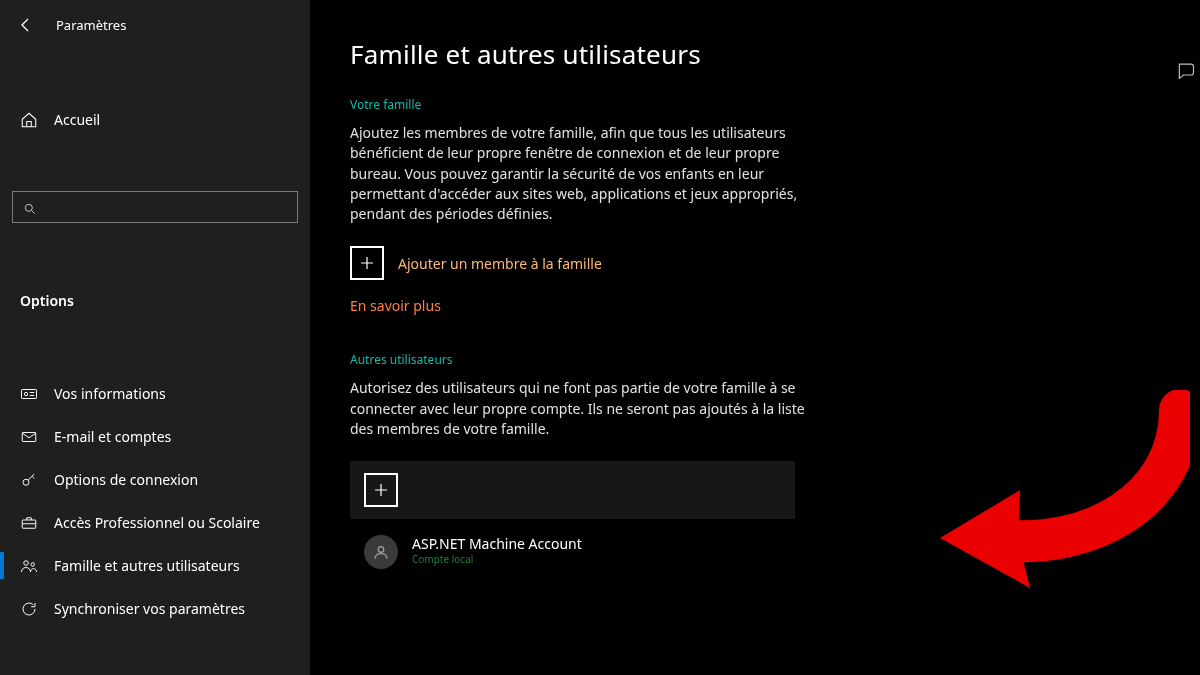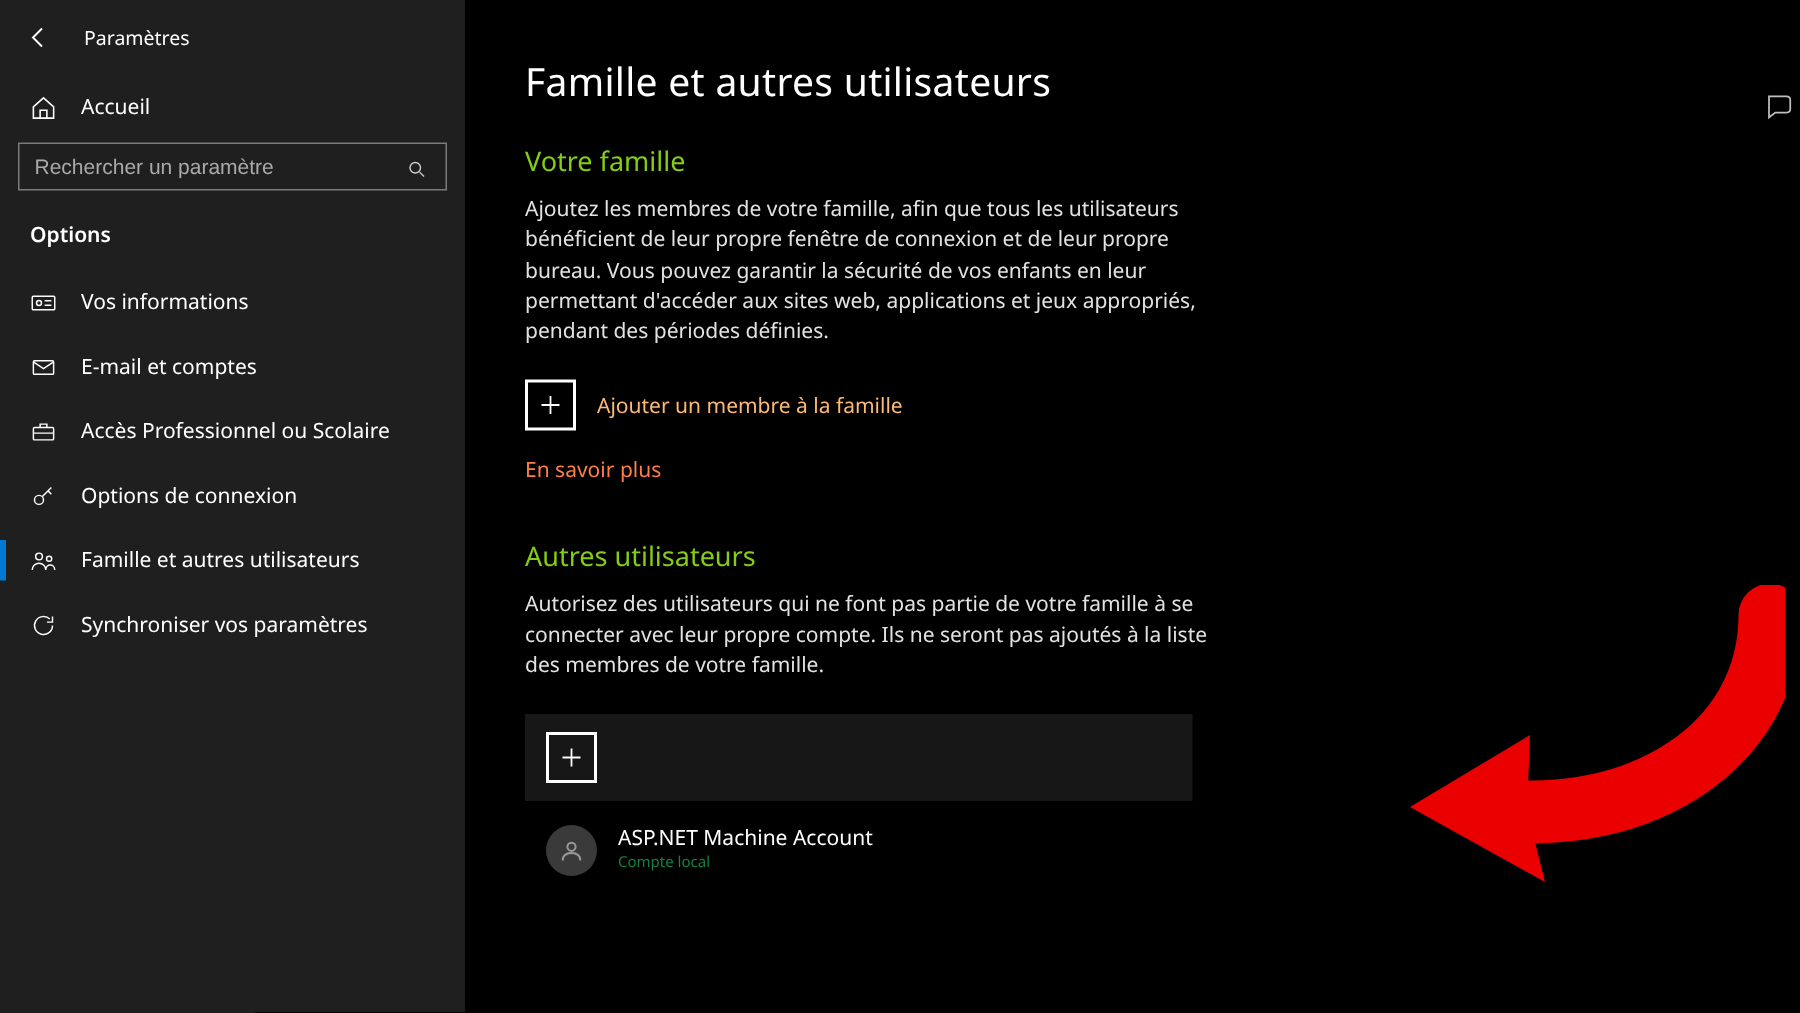--- a/index.html
+++ b/index.html
@@ -1,20 +1,20 @@
 <!DOCTYPE html>
 <html><head>
 <meta charset="utf-8">
 <style>
   * { box-sizing: border-box; margin: 0; padding: 0; }
   html, body { width: 1200px; height: 675px; background: #000; color: #fff; font-family: "Segoe UI", system-ui, sans-serif; overflow: hidden; }
   .app { display: flex; width: 100%; height: 100%; }
 
   
-  .sidebar { width: 310px; background: #1f1f1f; display: flex; flex-direction: column; padding-top: 10px; }
+  .sidebar { width: 310px; background: #1f1f1f; display: flex; flex-direction: column; padding-top: 10px; gap: 48px; }
   .titlebar { display: flex; align-items: center; gap: 22px; padding: 6px 18px 18px 18px; font-size: 13px; color: #fff; }
   .back-arrow { width: 16px; height: 16px; display: inline-flex; align-items: center; justify-content: center; }
 
   .home-row { display: flex; align-items: center; gap: 16px; padding: 10px 20px 14px 20px; font-size: 14px; color: #fff; }
   .home-row .icon { width: 18px; height: 18px; display:inline-flex; align-items:center; justify-content:center; }
 
   .search-wrap { padding: 0 12px 14px 12px; }
   .search-box { display:flex; align-items:center; justify-content:space-between; border:1px solid #7a7a7a; padding:7px 10px; background:#1f1f1f; }
   .search-box input { flex:1; background:transparent; border:none; outline:none; color:#bdbdbd; font-size:14px; }
   .search-box input::placeholder { color:#a9a9a9; }
@@ -23,21 +23,21 @@
   .section-label { font-size: 14px; font-weight: 600; color:#fff; padding: 6px 20px 14px 20px; }
 
   .menu { display:flex; flex-direction:column; }
   .menu-item { display:flex; align-items:center; gap:16px; padding:12px 20px; font-size:14px; color:#fff; position:relative; }
   .menu-item .icon { width:18px; height:18px; display:inline-flex; align-items:center; justify-content:center; flex-shrink:0; }
   .menu-item.active::before { content:""; position:absolute; left:0; top:8px; bottom:8px; width:4px; background:#0078d4; }
 
   
   .main { flex:1; background:#000; padding: 36px 40px 20px 40px; overflow:hidden; position:relative; }
   .page-title { font-size: 26px; font-weight: 400; letter-spacing: .2px; margin-bottom: 24px; }
-  .section-heading { font-size: 18px; font-weight: 400; margin-bottom: 10px; margin-top: 6px; color:#84cc16; }
+  .section-heading { font-size: 12px; font-weight: 400; margin-bottom: 10px; margin-top: 6px; color:#14b8a6; }
   .paragraph { font-size: 14px; color:#e2e2e2; line-height: 1.45; max-width: 480px; margin-bottom: 22px; }
 
   .add-row { display:flex; align-items:center; gap:14px; margin-bottom:14px; }
   .plus-box { width:34px; height:34px; border:2px solid #fff; display:flex; align-items:center; justify-content:center; flex-shrink:0; }
   .add-label { font-size:14px; color:#fdba74; }
   .learn-more { font-size:14px; color:#ff7e47; margin-bottom: 28px; display:inline-block; }
 
   .other-block { margin-top: 8px; }
 
   .add-user-btn { display:flex; align-items:center; gap:14px; background:#171717; padding:12px 14px; width:445px; margin-top:8px; margin-bottom:10px; }
@@ -75,21 +75,20 @@
         <svg width="18" height="18" viewBox="0 0 24 24" fill="none" stroke="#fff" stroke-width="1.4">
             <path d="M3 11 L12 3 L21 11 V21 H3 Z"></path>
             <path d="M9 21 V14 H15 V21"></path>
           </svg>
       </span>
       <span>Accueil</span>
     </div>
 
     <div class="search-wrap">
       <div class="search-box">
-        <input type="text" placeholder="Rechercher un paramètre" style="">
         <span class="icon">
           <svg width="14" height="14" viewBox="0 0 24 24" fill="none" stroke="#cfcfcf" stroke-width="1.6">
               <circle cx="10" cy="10" r="6"></circle>
               <path d="M20 20 L15 15"></path>
             </svg>
         </span>
       </div>
     </div>
 
     <div class="section-label">Options</div>
@@ -113,35 +112,35 @@
               <rect x="3" y="6" width="18" height="12" rx="1"></rect>
               <path d="M3 7 L12 13 L21 7"></path>
             </svg>
         </span>
         <span>E-mail et comptes</span>
       </div>
 
       <div class="menu-item">
         <span class="icon">
           <svg width="18" height="18" viewBox="0 0 24 24" fill="none" stroke="#fff" stroke-width="1.3">
+              <circle cx="8" cy="15" r="4"></circle>
+              <path d="M11 12 L19 4 M16 7 L19 10"></path>
+            </svg>
+        </span>
+        <span>Options de connexion</span>
+      </div>
+
+      <div class="menu-item">
+        <span class="icon">
+          <svg width="18" height="18" viewBox="0 0 24 24" fill="none" stroke="#fff" stroke-width="1.3">
               <rect x="3" y="8" width="18" height="11" rx="1"></rect>
               <path d="M9 8 V5 H15 V8 M3 13 H21"></path>
             </svg>
         </span>
         <span>Accès Professionnel ou Scolaire</span>
-      </div>
-
-      <div class="menu-item">
-        <span class="icon">
-          <svg width="18" height="18" viewBox="0 0 24 24" fill="none" stroke="#fff" stroke-width="1.3">
-              <circle cx="8" cy="15" r="4"></circle>
-              <path d="M11 12 L19 4 M16 7 L19 10"></path>
-            </svg>
-        </span>
-        <span>Options de connexion</span>
       </div>
 
       <div class="menu-item active">
         <span class="icon">
           <svg width="18" height="18" viewBox="0 0 24 24" fill="none" stroke="#fff" stroke-width="1.3">
               <circle cx="8" cy="8" r="3"></circle>
               <circle cx="17" cy="10" r="2.3"></circle>
               <path d="M2 20 C2 16 5 14 8 14 C11 14 14 16 14 20 M14 20 C14 17 16 15.5 18 15.5 C20 15.5 22 17 22 20"></path>
             </svg>
         </span>

